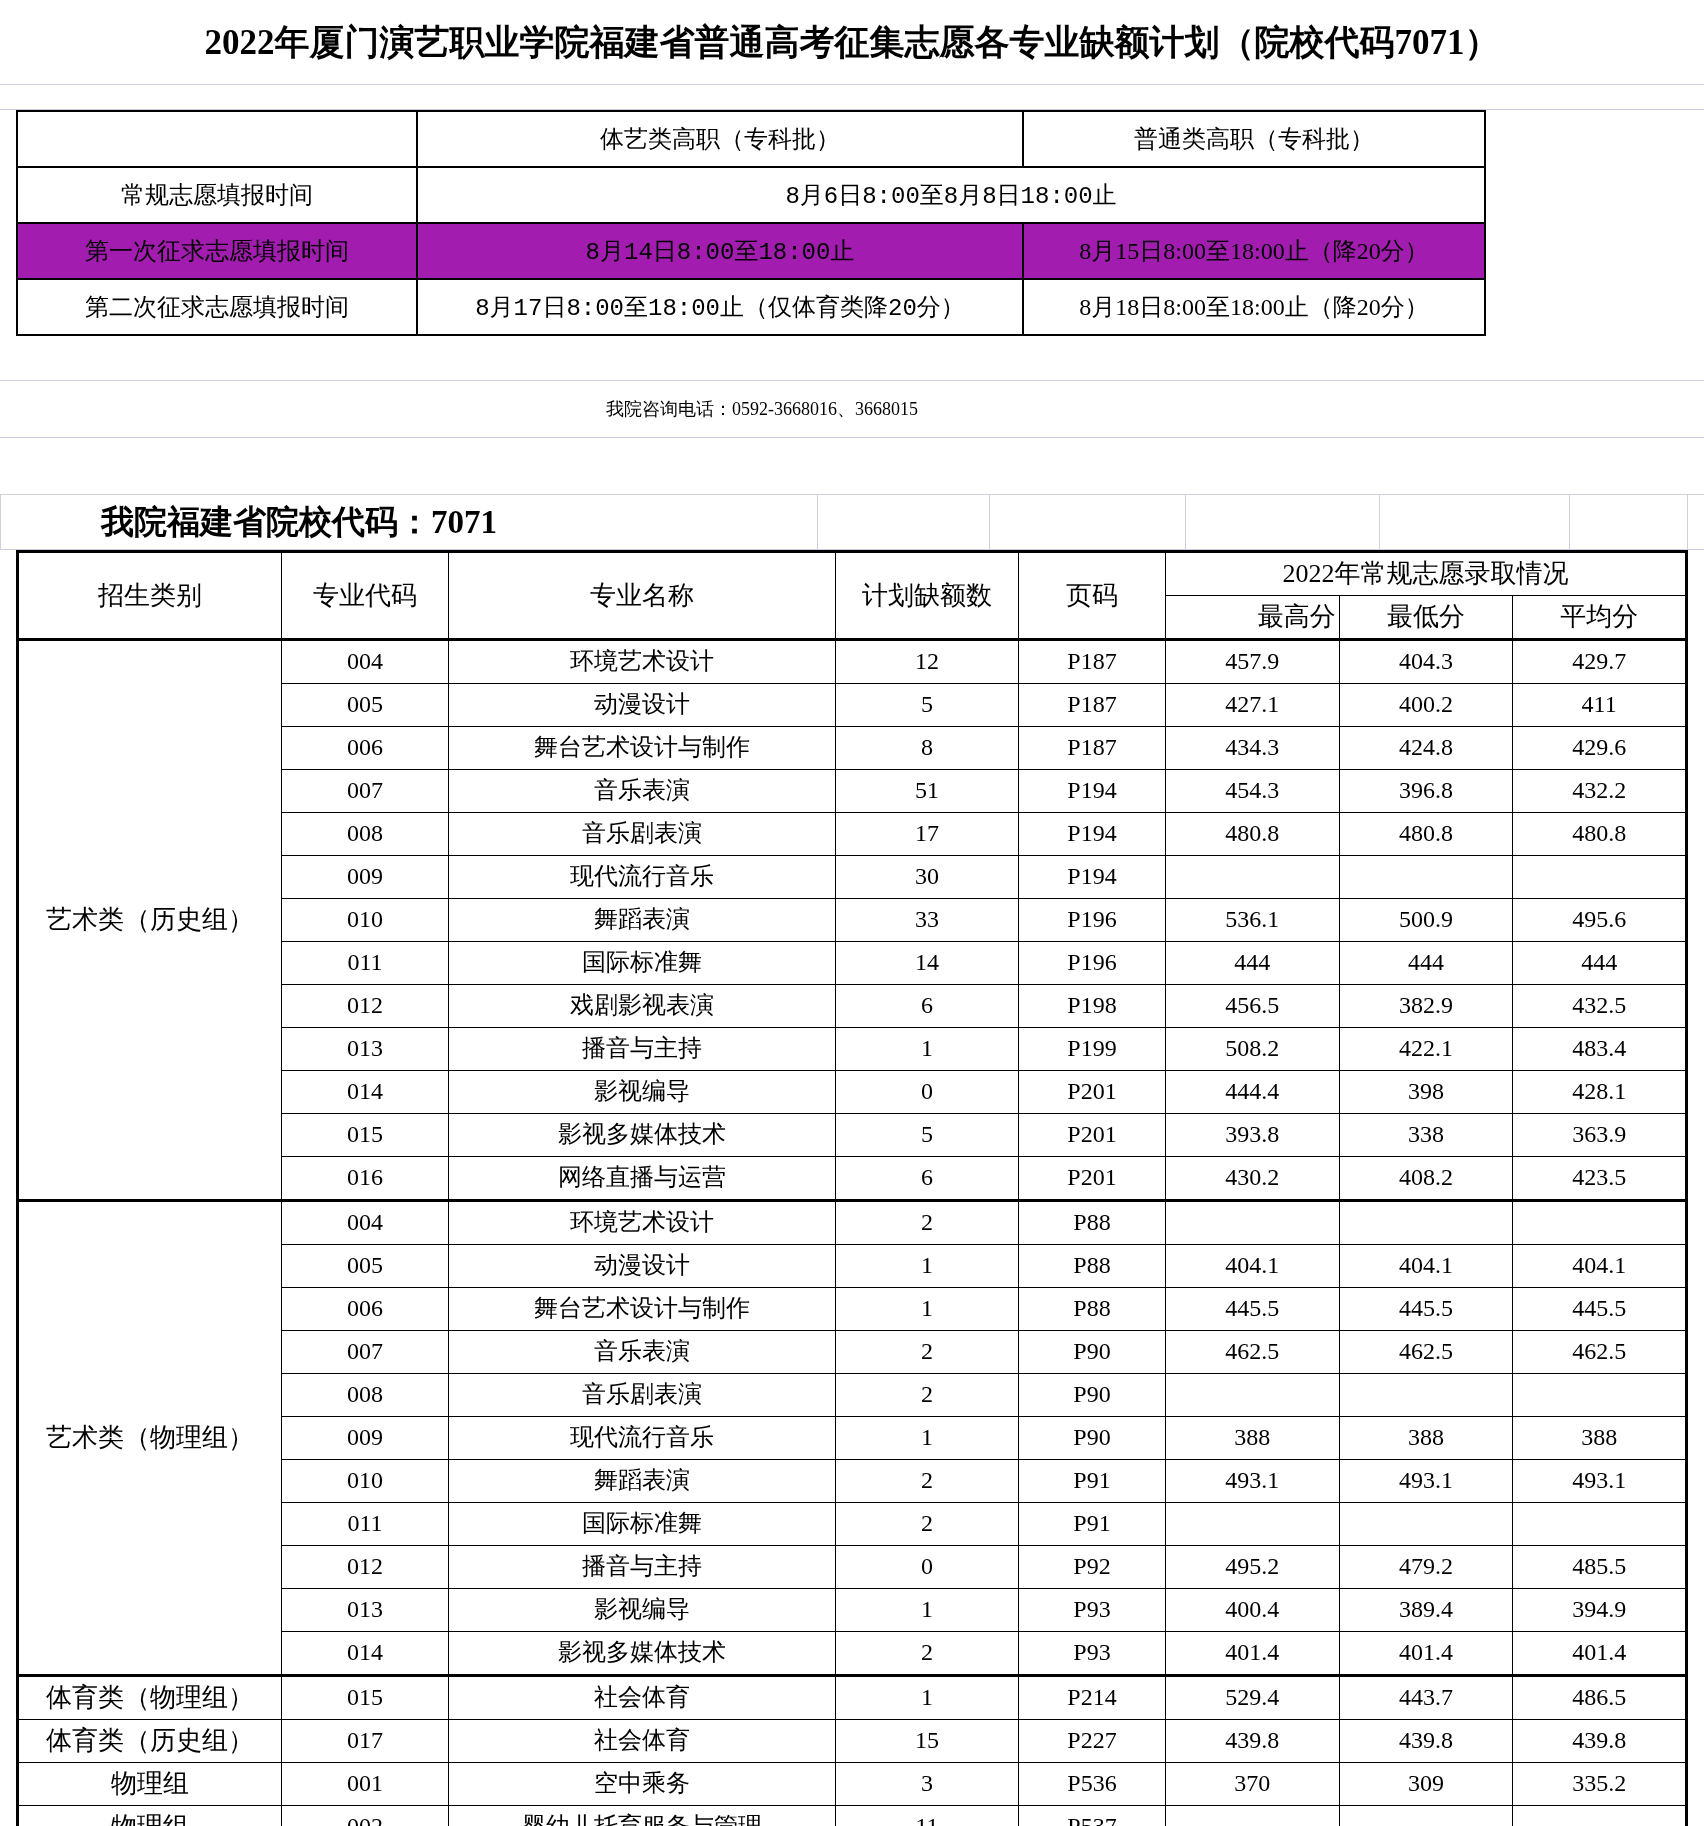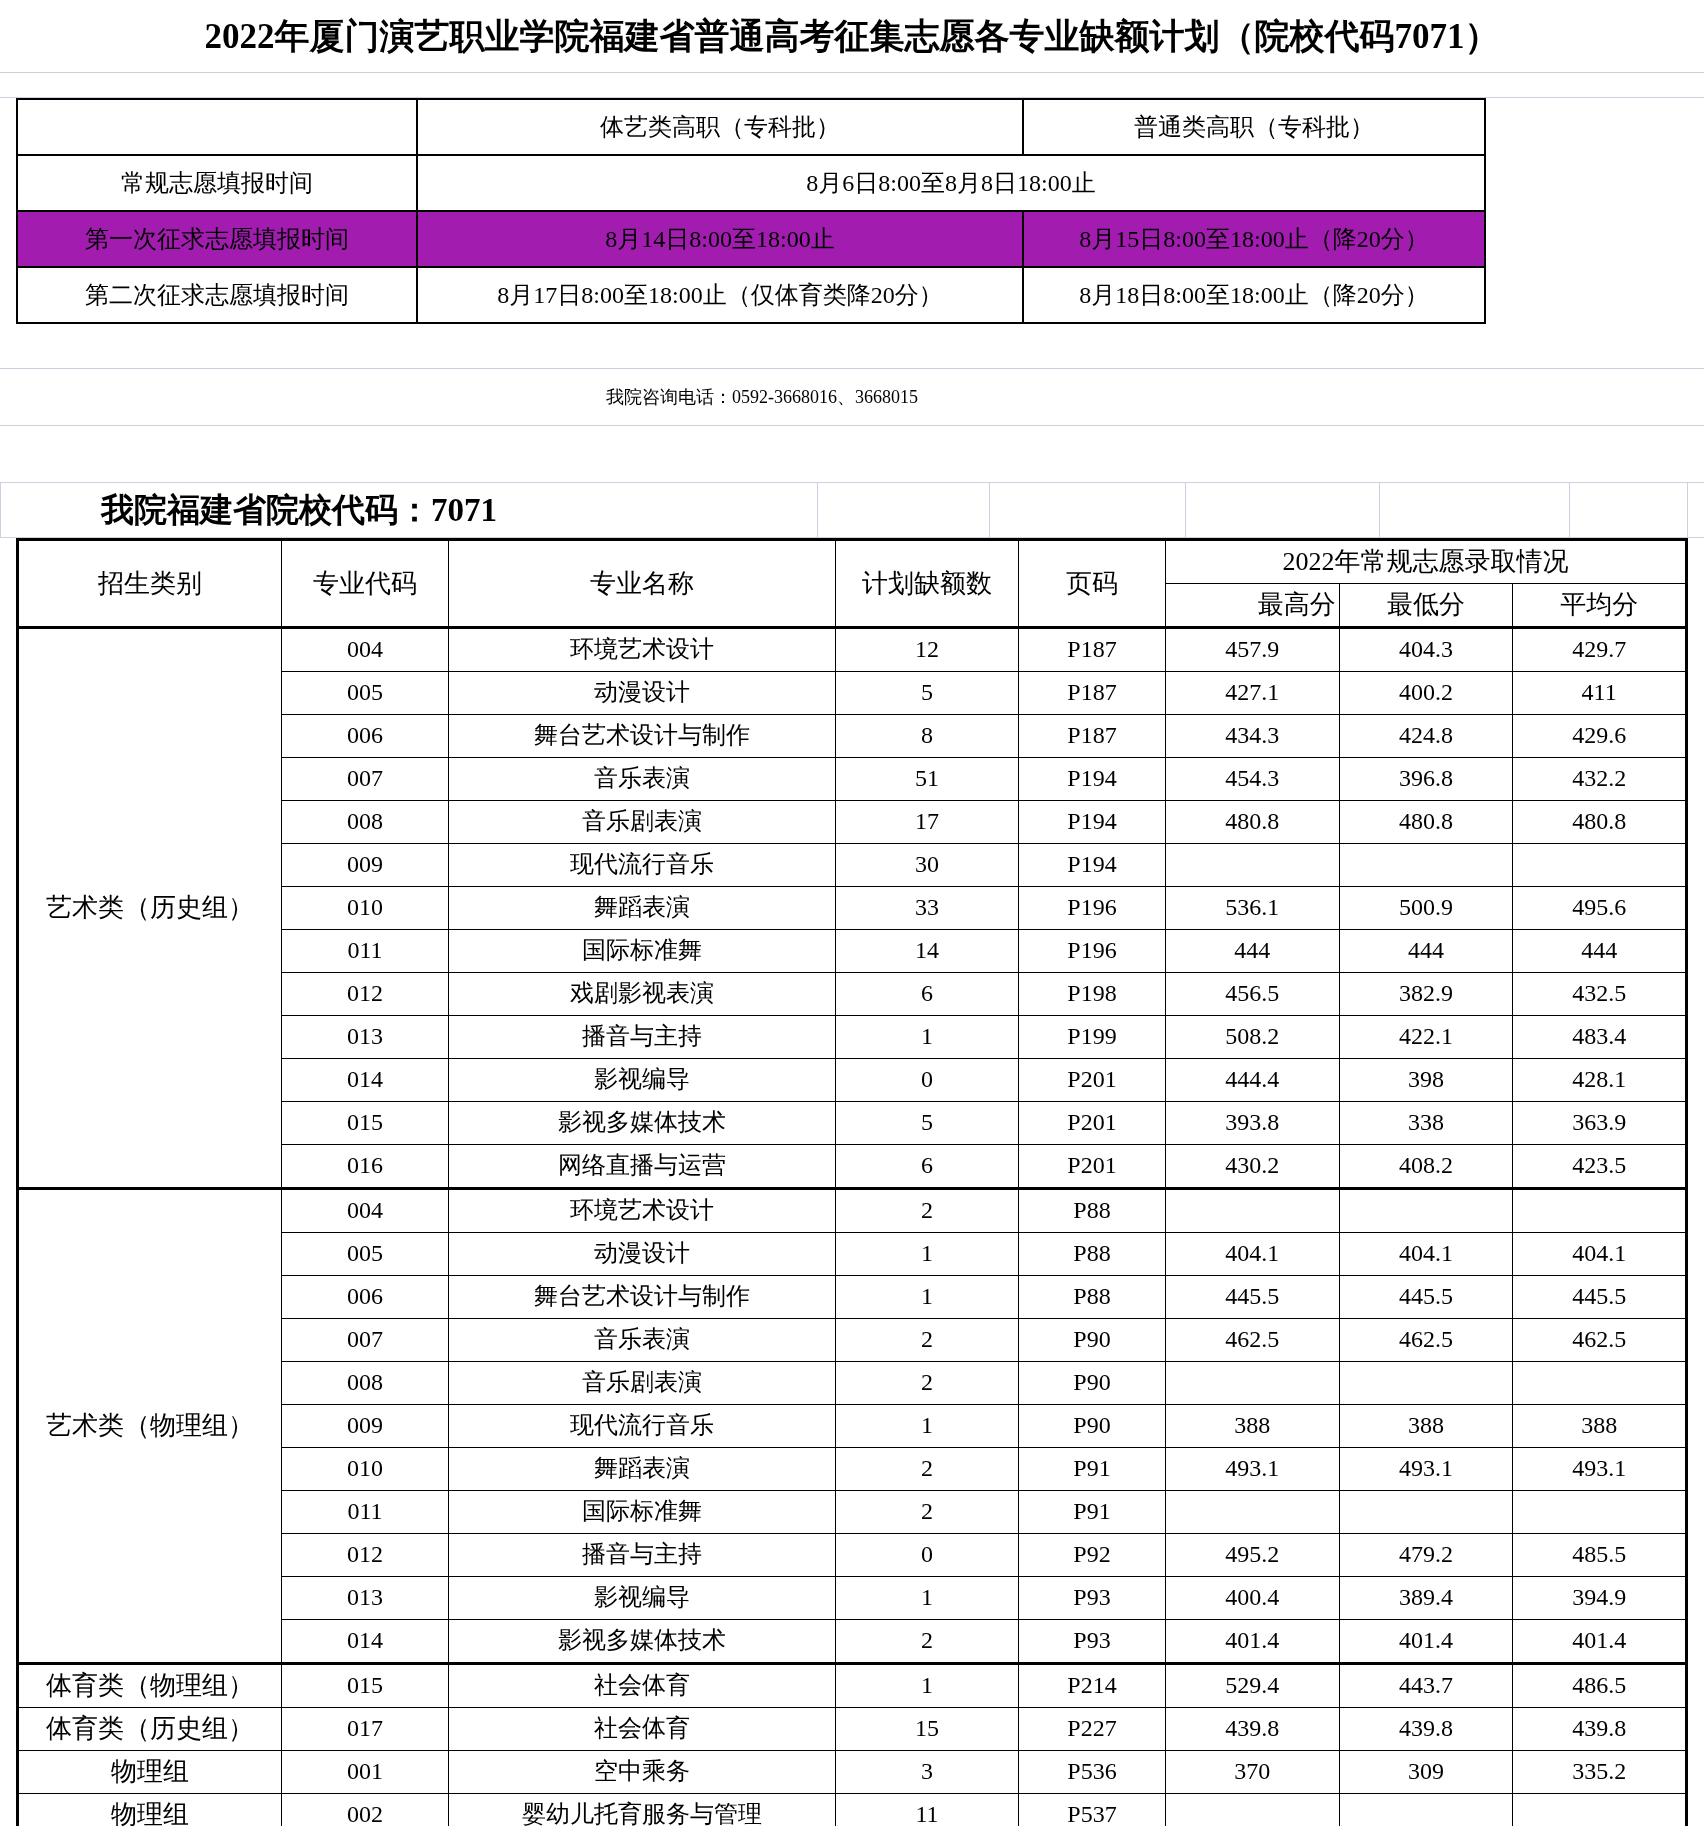--- a/index.html
+++ b/index.html
@@ -17,21 +17,21 @@
   .sheet {
     position: relative;
     width: 1704px;
     height: 1826px;
     box-sizing: border-box;
   }
 
   
   .title-row {
     margin: 0;
-    padding: 5px;
+    padding: 11px;
     height: 62px;
     display: flex;
     align-items: center;
     justify-content: center;
     border-bottom: 1px solid #cfcfe0;
   }
   .title-row .title-text {
     font-size: 35px;
     font-weight: bold;
     letter-spacing: 0px;
@@ -56,21 +56,21 @@
   .schedule td {
     border: 2px solid #000;
     text-align: center;
     vertical-align: middle;
     font-size: 24px;
     height: 48px;
     padding: 3px 4px;
     white-space: nowrap;
   }
   .schedule .c1 { width: 390px; }
-  .schedule .c2 { width: 596px; }
+  .schedule .c2 { width: 596px; font-family: Liberation Mono, monospace; }
   .schedule .c3 { width: 452px; }
   .hl { background: #a21caf; }
 
   .gap-block {
     height: 44px;
     border-bottom: 1px solid #cfcfe0;
   }
   .phone-row {
     height: 56px;
     border-bottom: 1px solid #cfcfe0;

